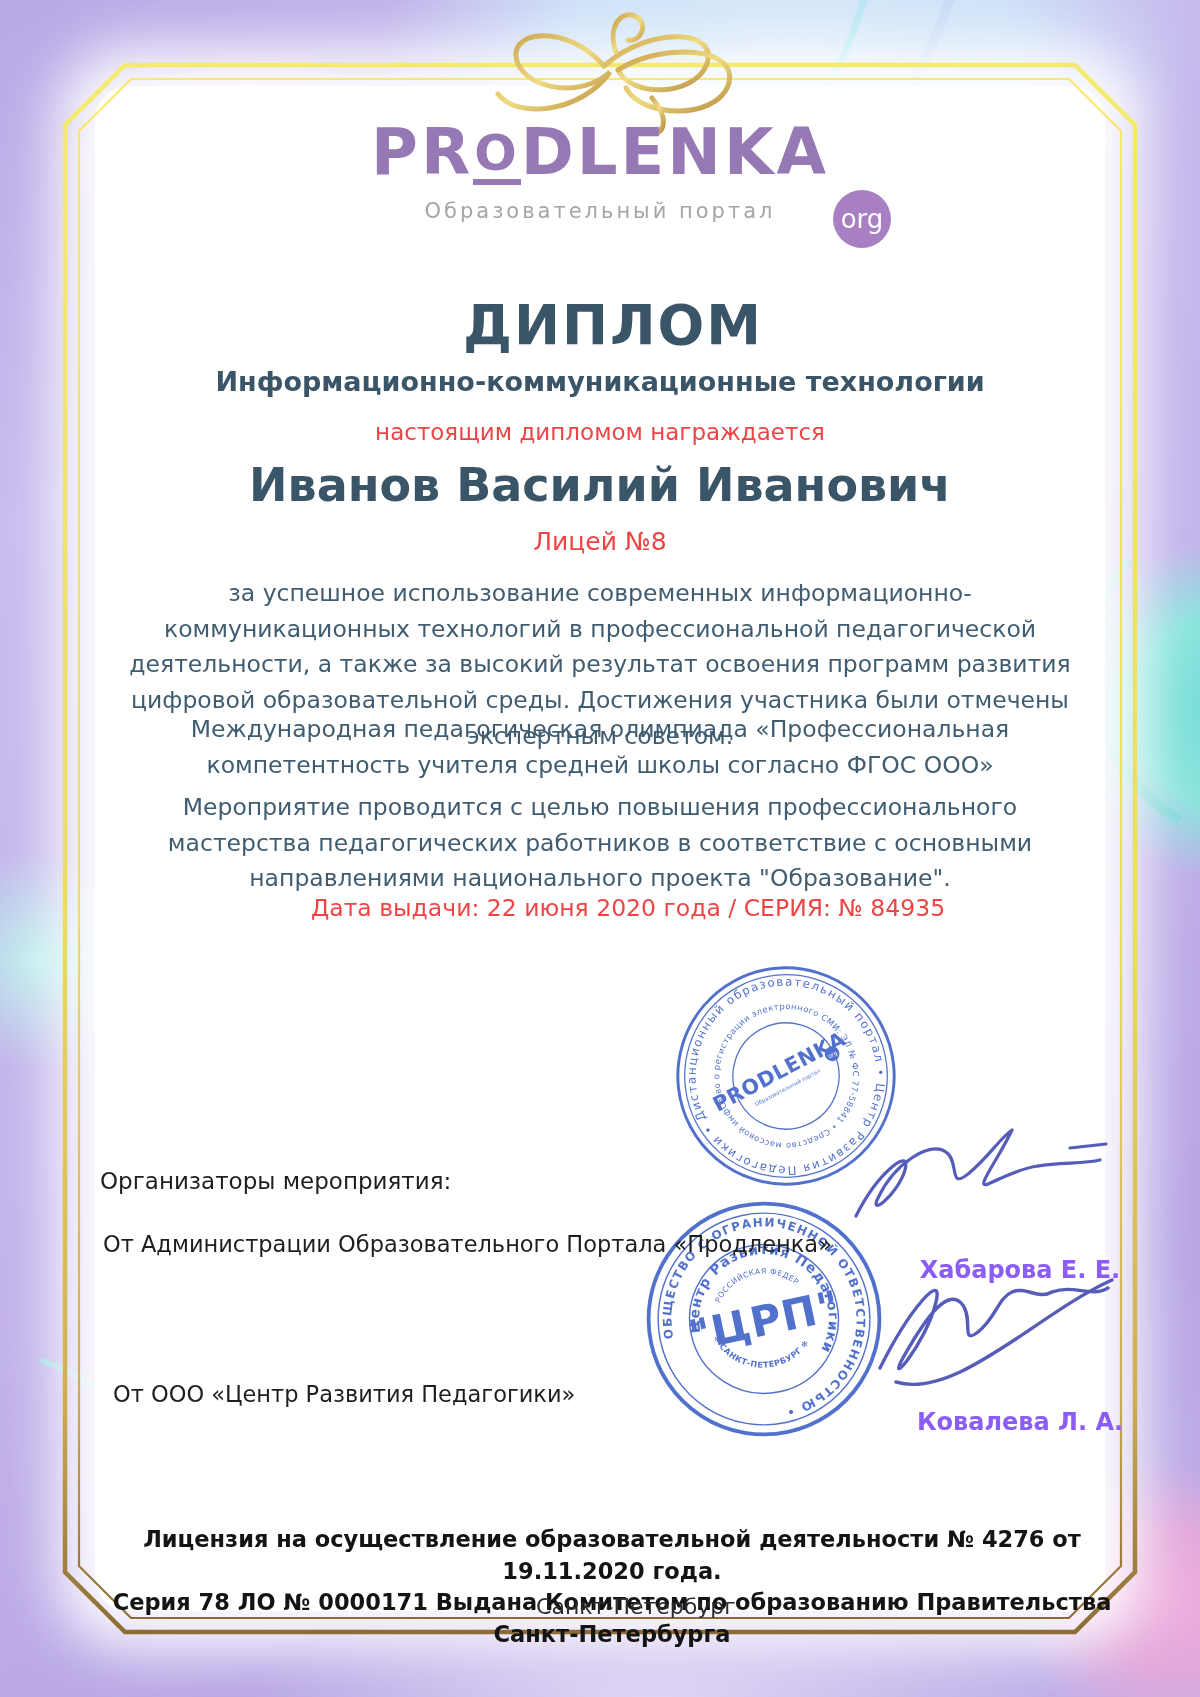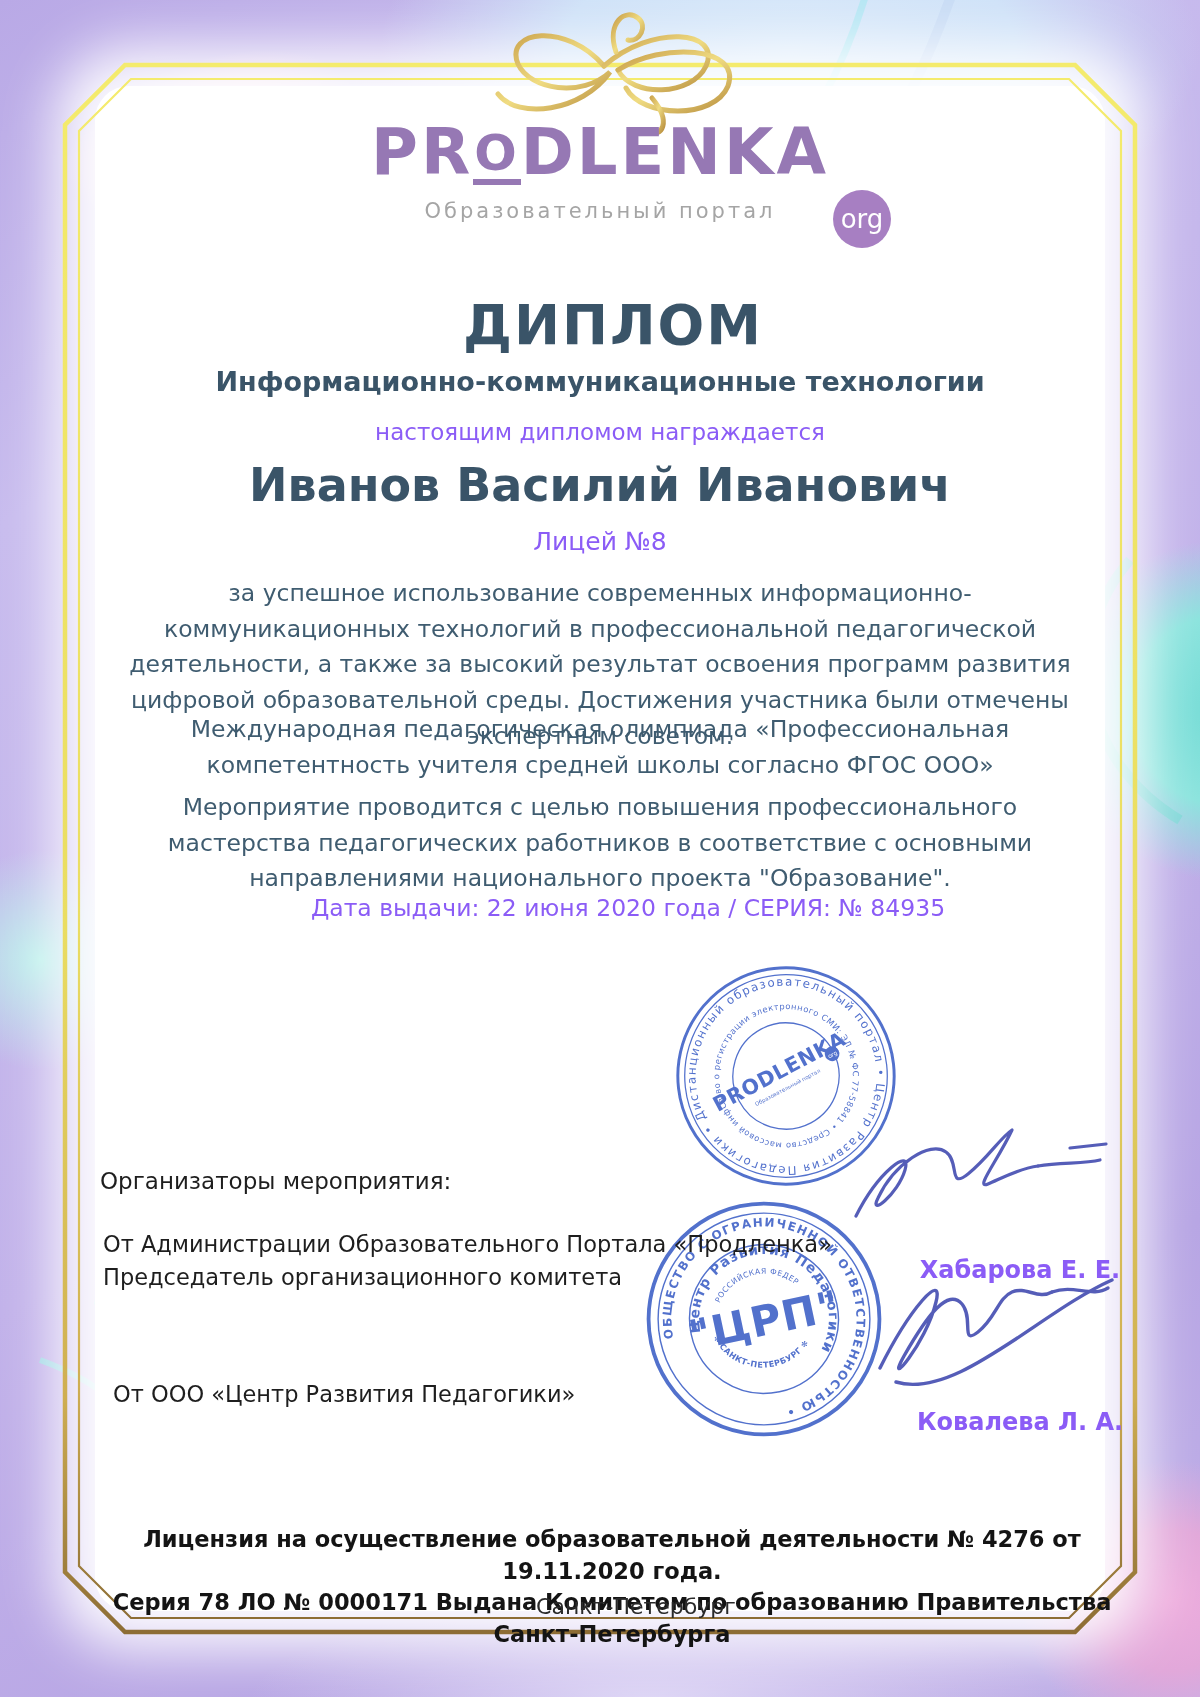--- a/index.html
+++ b/index.html
@@ -34,21 +34,21 @@
   .logo-block{top:120px;left:0;width:1200px;text-align:center;}
   .logo-line{position:relative;display:inline-block;color:#9678b4;font-size:64px;font-weight:bold;
     letter-spacing:3px;line-height:1;}
   .logo-o{display:inline-block;font-size:50px;border-bottom:6px solid #9678b4;padding:0 1px 1px 1px;
     transform:translateY(-4px);}
   .logo-org{position:absolute;right:-62px;bottom:-26px;width:58px;height:58px;border-radius:50%;
     background:#a77fc2;color:#fff;font-size:26px;font-weight:normal;letter-spacing:0;
     line-height:58px;text-align:center;}
   .logo-tagline{margin-top:12px;color:#a5a5a5;font-size:21px;letter-spacing:3px;font-weight:normal;}
   
-  .ctext{left:0;width:1200px;text-align:center;color:#8b5cf6;}
+  .ctext{left:0;width:1200px;text-align:center;color:#ef4444;}
   .title{top:293px;font-size:55px;font-weight:bold;color:#3a5468;letter-spacing:2px;padding-left:13px;}
   .subtitle{top:366px;font-size:27px;font-weight:bold;color:#3a5468;}
   .intro{top:419px;font-size:23px;}
   .name{top:458px;font-size:46px;font-weight:bold;color:#3a5468;}
   .school{top:527px;font-size:25px;}
   .para{left:120px;width:960px;text-align:center;font-size:23.5px;line-height:1.52;color:#3f5c70;}
   .body1{top:576px;}
   .body2{top:712px;}
   .body3{top:790px;}
   .issue{top:894px;font-size:23.5px;padding-left:28px;}
@@ -198,21 +198,20 @@
   <g stroke-width="3.4">
     <path d="M40,118 C70,58 104,20 96,52 C86,94 44,142 64,106 C88,64 108,38 122,54 C134,68 120,96 138,82 C156,68 158,48 172,42 C186,36 198,50 212,42"></path>
     <path d="M56,132 C116,150 200,62 272,30"></path>
     <path d="M212,42 C234,34 252,48 268,38"></path>
   </g>
 </svg>
 
 <div class="abs org-head">Организаторы мероприятия:</div>
 <div class="abs org-block org1">
   <div>От Администрации Образовательного Портала «Продленка»</div>
-  <div>Председатель организационного комитета</div>
 </div>
 <div class="abs signer signer1">Хабарова Е. Е.</div>
 <div class="abs org-block org2">
   <div>От ООО «Центр Развития Педагогики»</div>
 </div>
 <div class="abs signer signer2">Ковалева Л. А.</div>
 
 <div class="abs license">
   <div>Лицензия на осуществление образовательной деятельности № 4276 от 19.11.2020 года.</div>
   <div>Серия 78 ЛО № 0000171 Выдана Комитетом по образованию Правительства Санкт-Петербурга</div>

